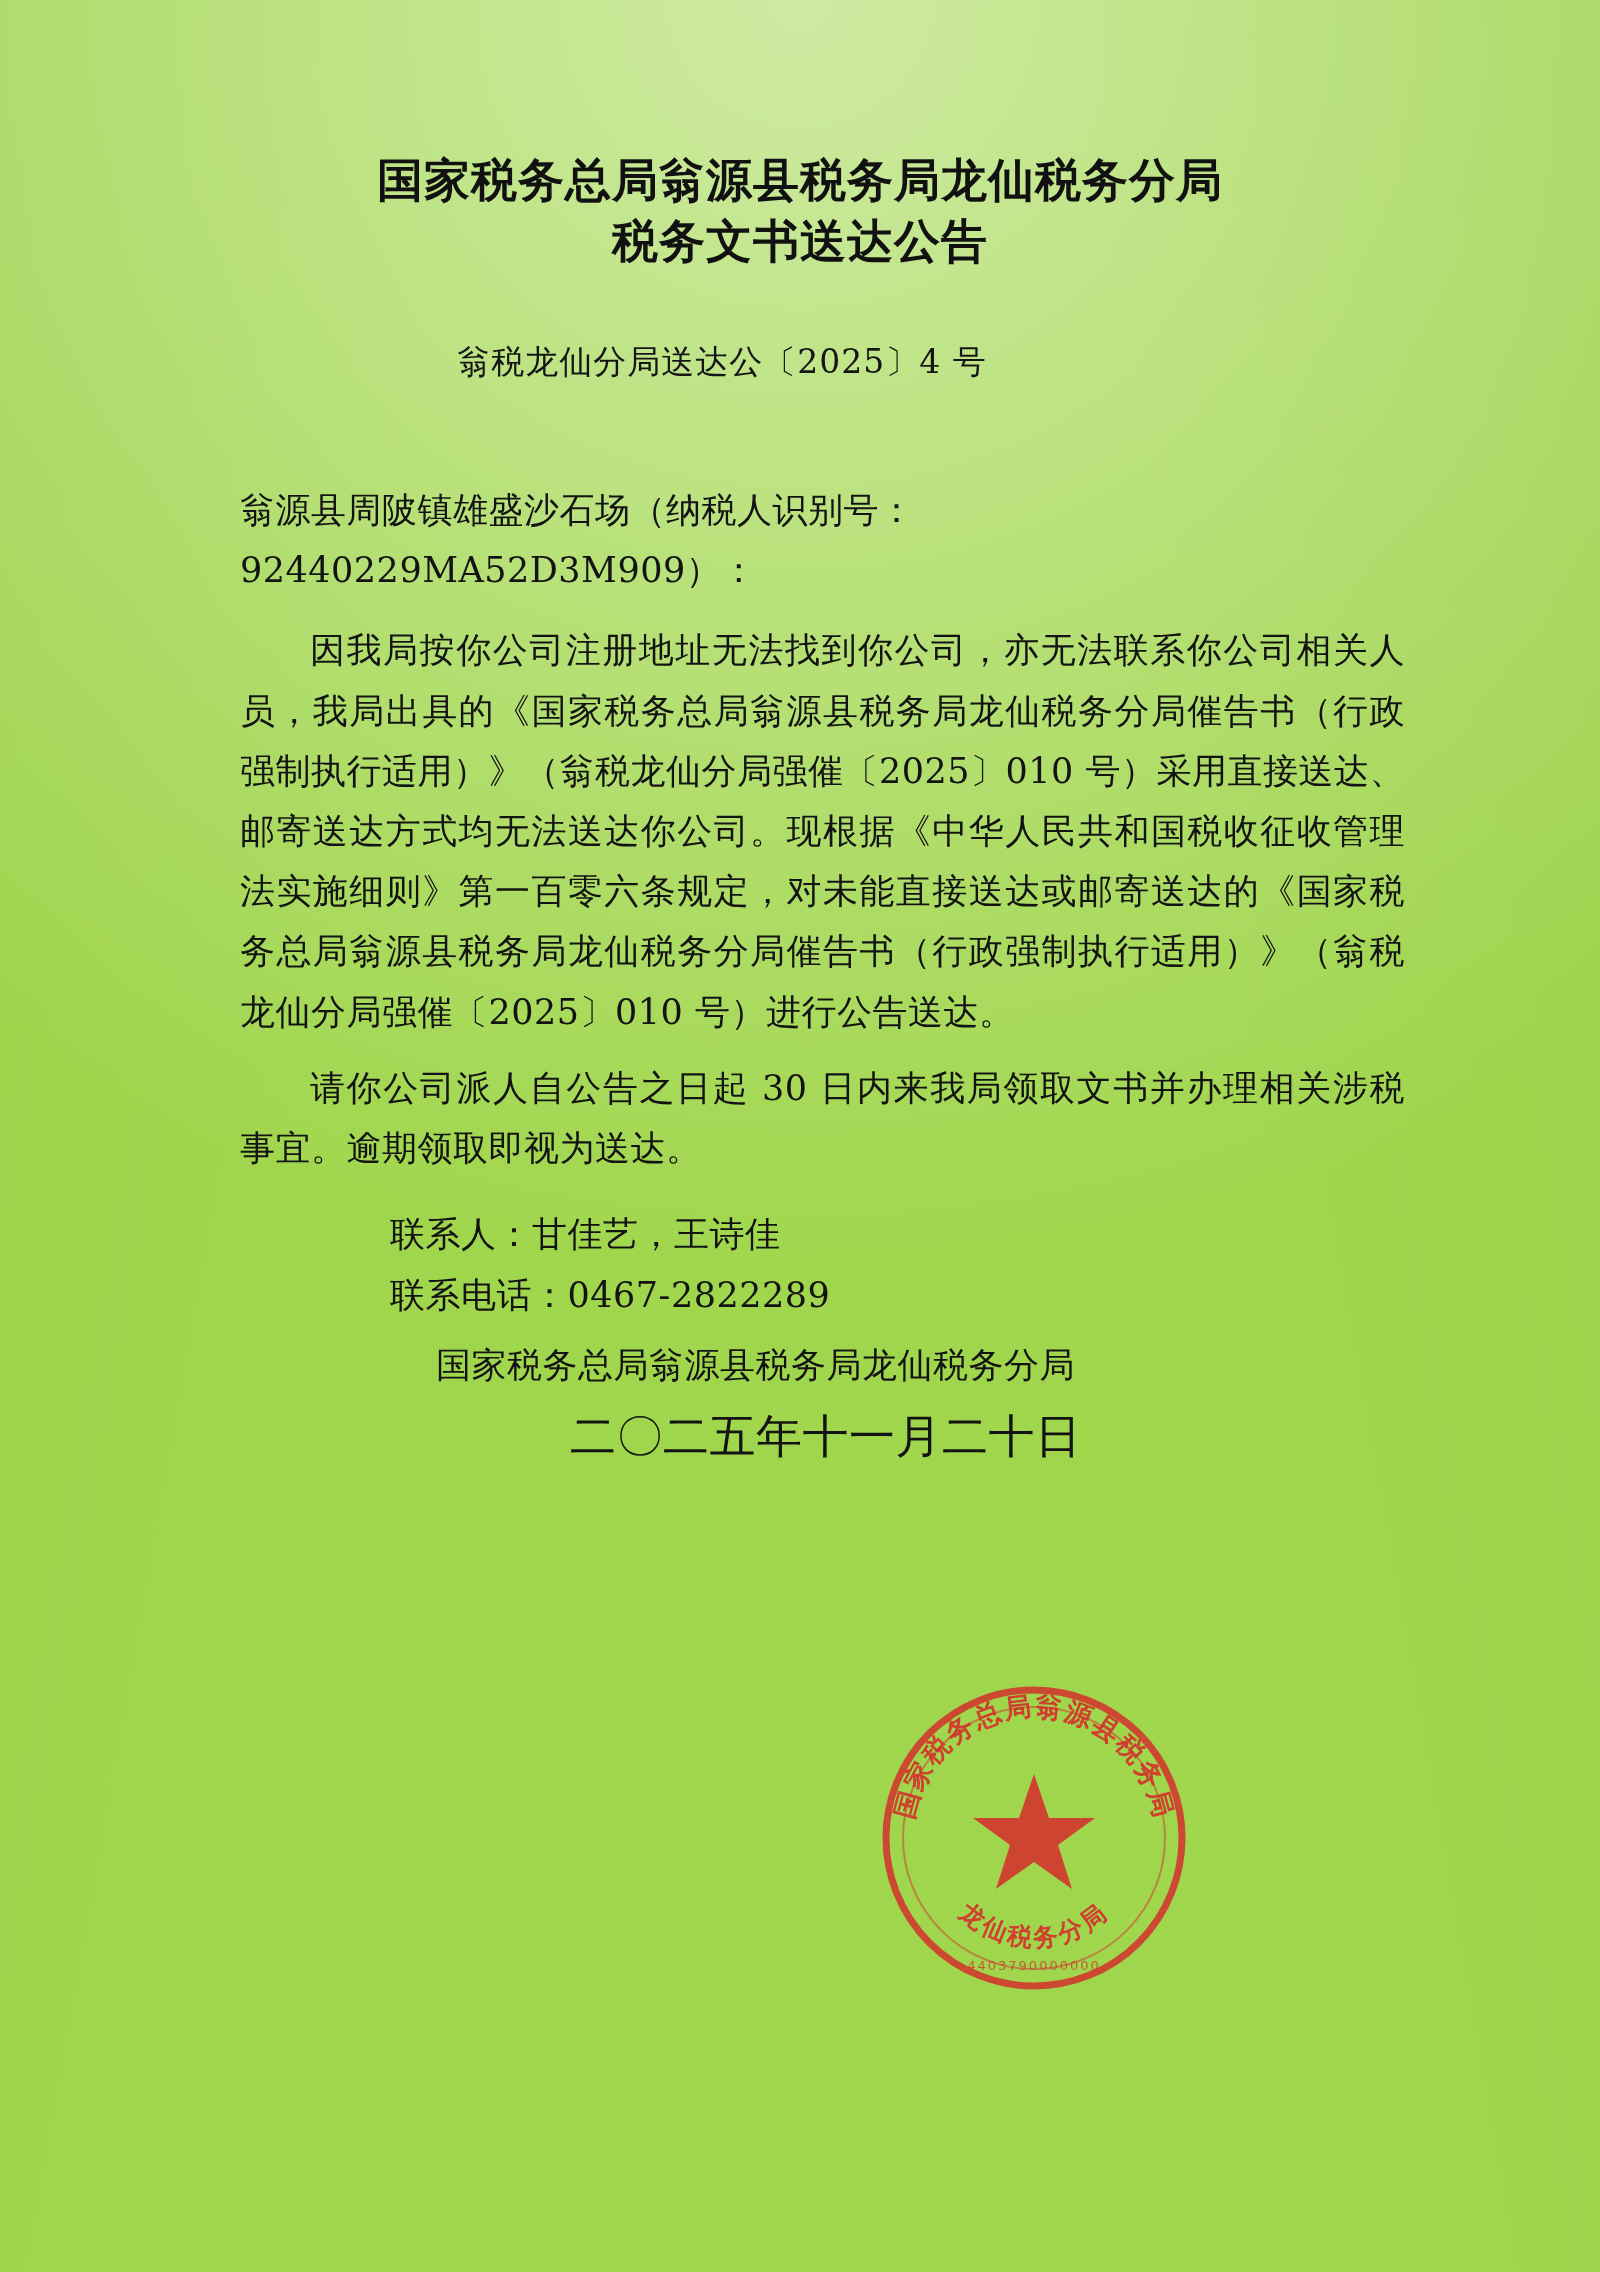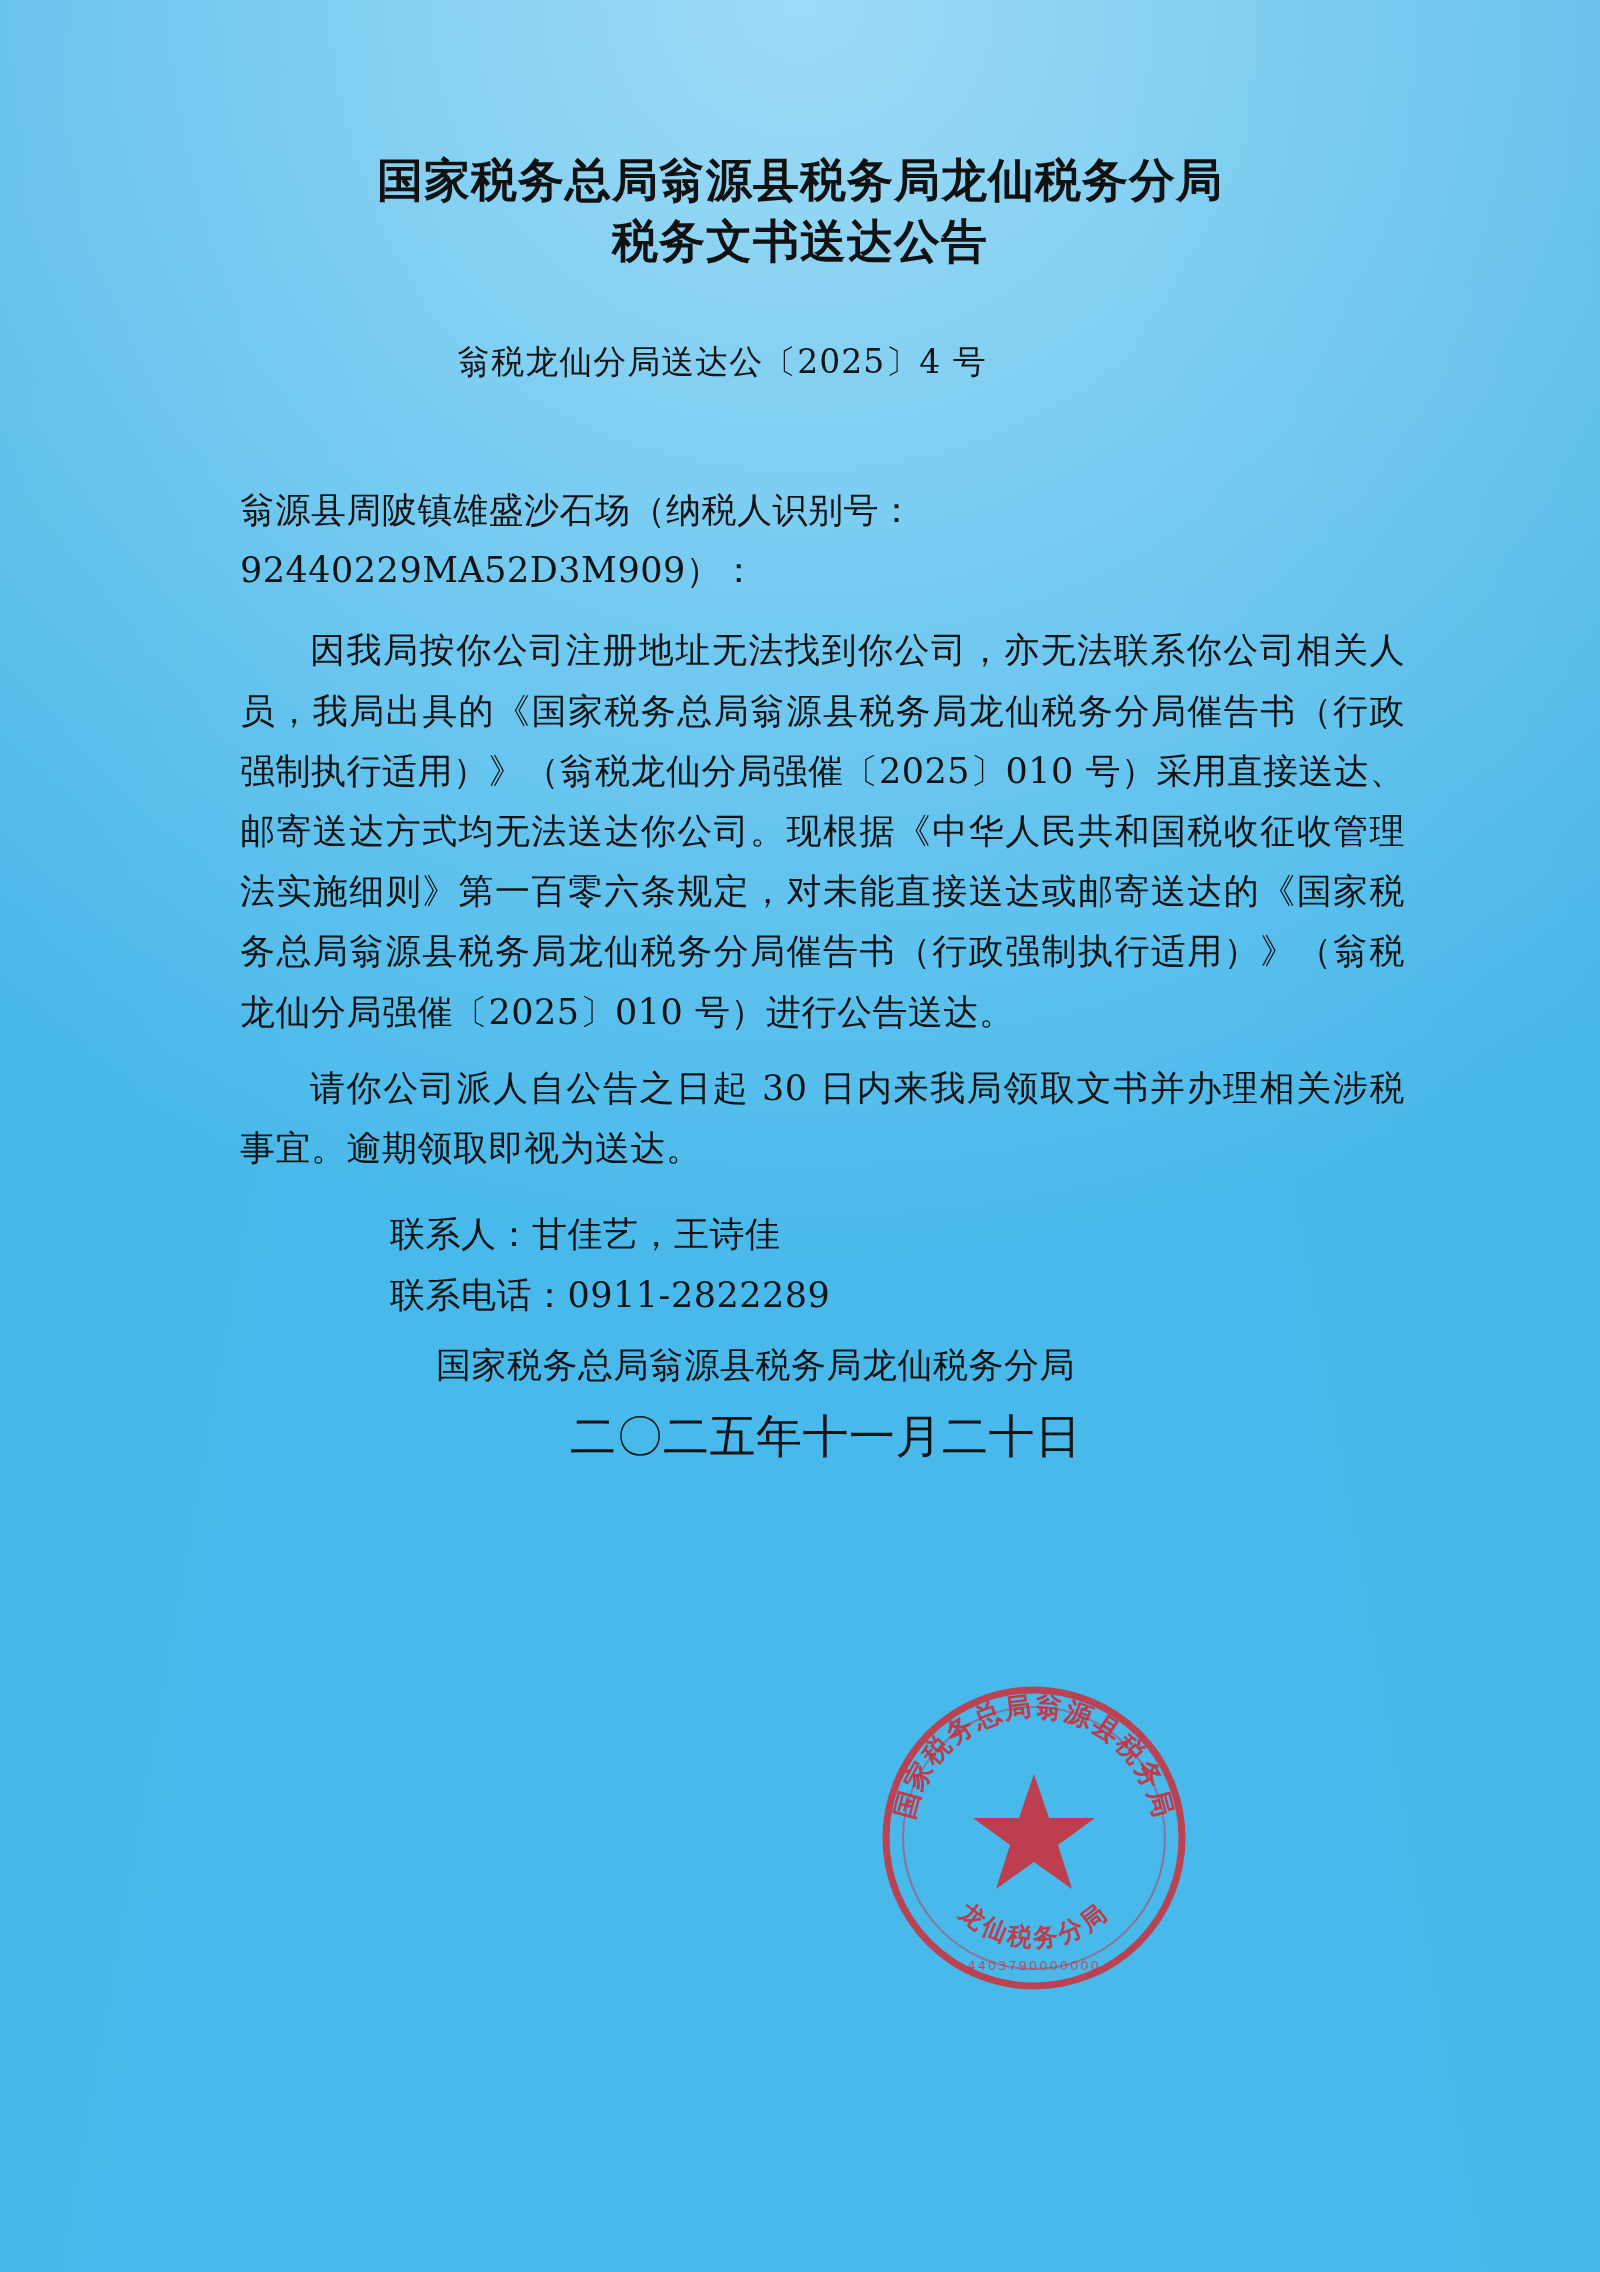--- a/index.html
+++ b/index.html
@@ -7,21 +7,21 @@
     padding: 0;
     background: #ffffff;
   }
   body {
     font-family: "DejaVu Serif", serif;
   }
   .page {
     position: relative;
     width: 1600px;
     height: 2272px;
-    background: #0ea5e9;
+    background: #84cc16;
     overflow: hidden;
   }
   
   .paper-shade {
     position: absolute;
     inset: 0;
     background:
       linear-gradient(100deg, rgba(0,0,0,0.015) 0%, rgba(255,255,255,0) 28%),
       linear-gradient(260deg, rgba(0,0,0,0.018) 0%, rgba(255,255,255,0) 30%),
       radial-gradient(120% 80% at 50% 0%, rgba(255,255,255,0.6), rgba(245,245,240,0.25) 70%);
@@ -154,21 +154,21 @@
     <div class="body-block">
       <p class="p addressee no-just">翁源县周陂镇雄盛沙石场（纳税人识别号：92440229MA52D3M909）：</p>
       <p class="p indent">因我局按你公司注册地址无法找到你公司，亦无法联系你公司相关人员，我局出具的《国家税务总局翁源县税务局龙仙税务分局催告书（行政强制执行适用）》（翁税龙仙分局强催〔2025〕010 号）采用直接送达、邮寄送达方式均无法送达你公司。现根据《中华人民共和国税收征收管理法实施细则》第一百零六条规定，对未能直接送达或邮寄送达的《国家税务总局翁源县税务局龙仙税务分局催告书（行政强制执行适用）》（翁税龙仙分局强催〔2025〕010 号）进行公告送达。</p>
       <p class="p indent">请你公司派人自公告之日起 30 日内来我局领取文书并办理相关涉税事宜。逾期领取即视为送达。</p>
 
       <div class="sig-block">
         <div class="sig-line">
           <span>联系人：</span><span>甘佳艺，王诗佳</span>
         </div>
         <div class="sig-line">
-          <span>联系电话：</span><span>0911-2822289</span>
+          <span>联系电话：</span><span>0467-2822289</span>
         </div>
       </div>
 
       <div class="org-line">国家税务总局翁源县税务局龙仙税务分局</div>
       <div class="date-line">二〇二五年十一月二十日</div>
     </div>
 
     <div class="seal">
       <svg width="320" height="320" viewBox="0 0 320 320" xmlns="http://www.w3.org/2000/svg">
         <defs>

